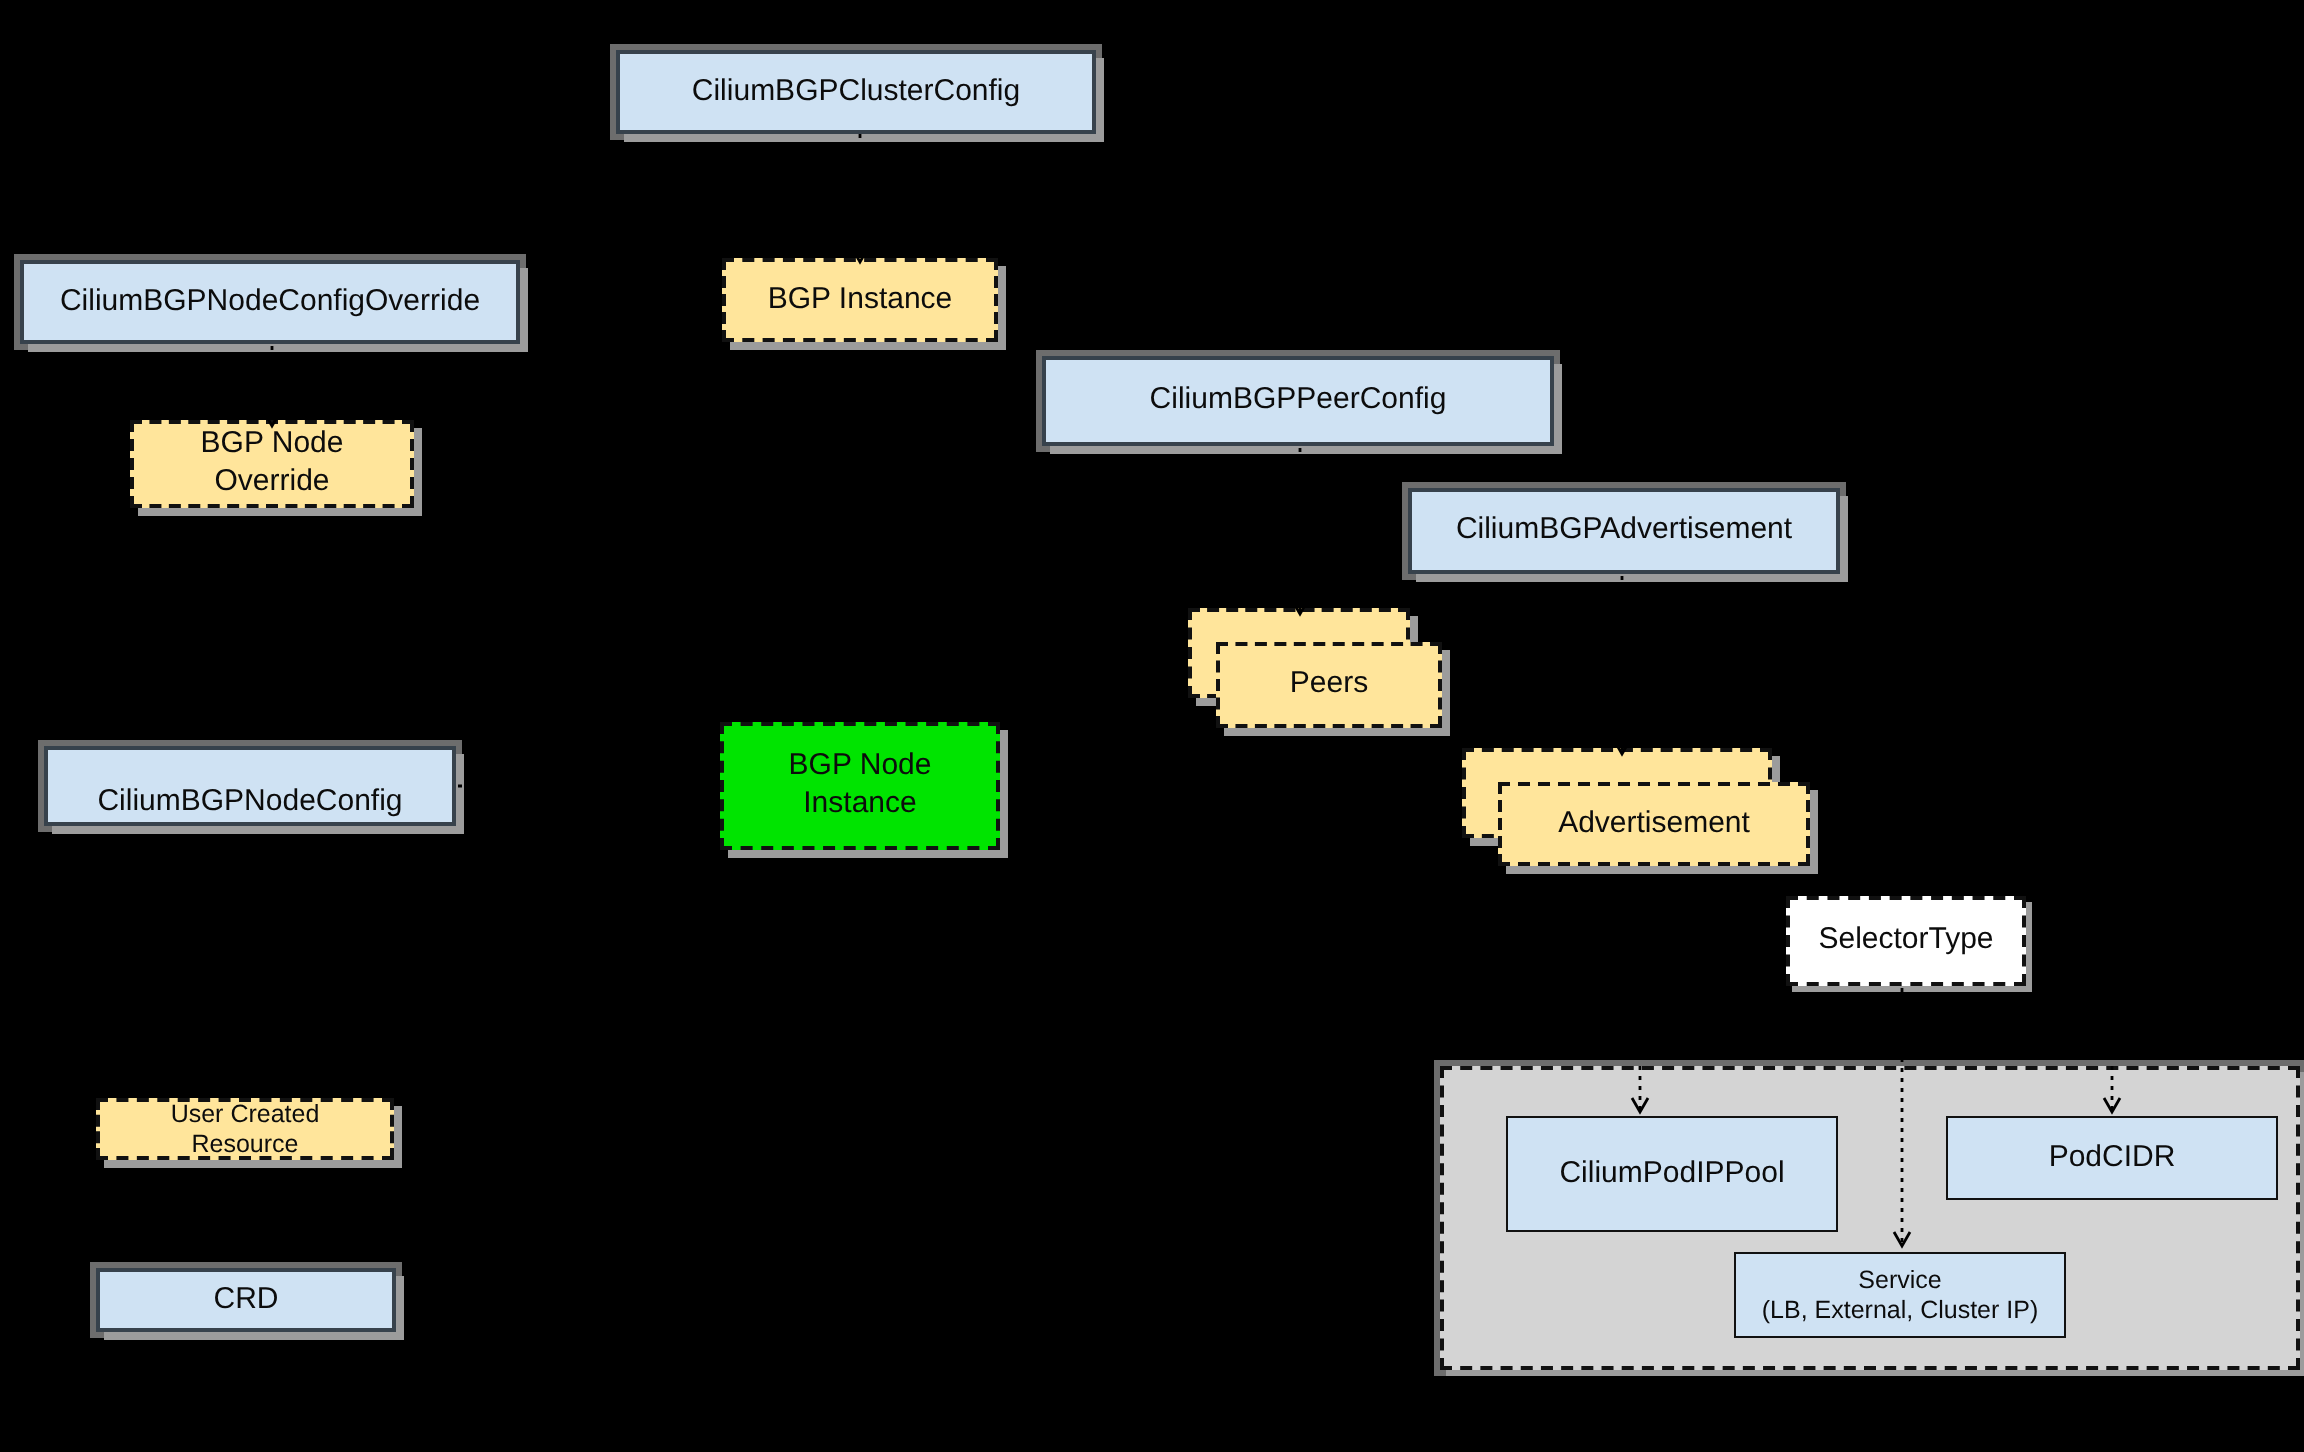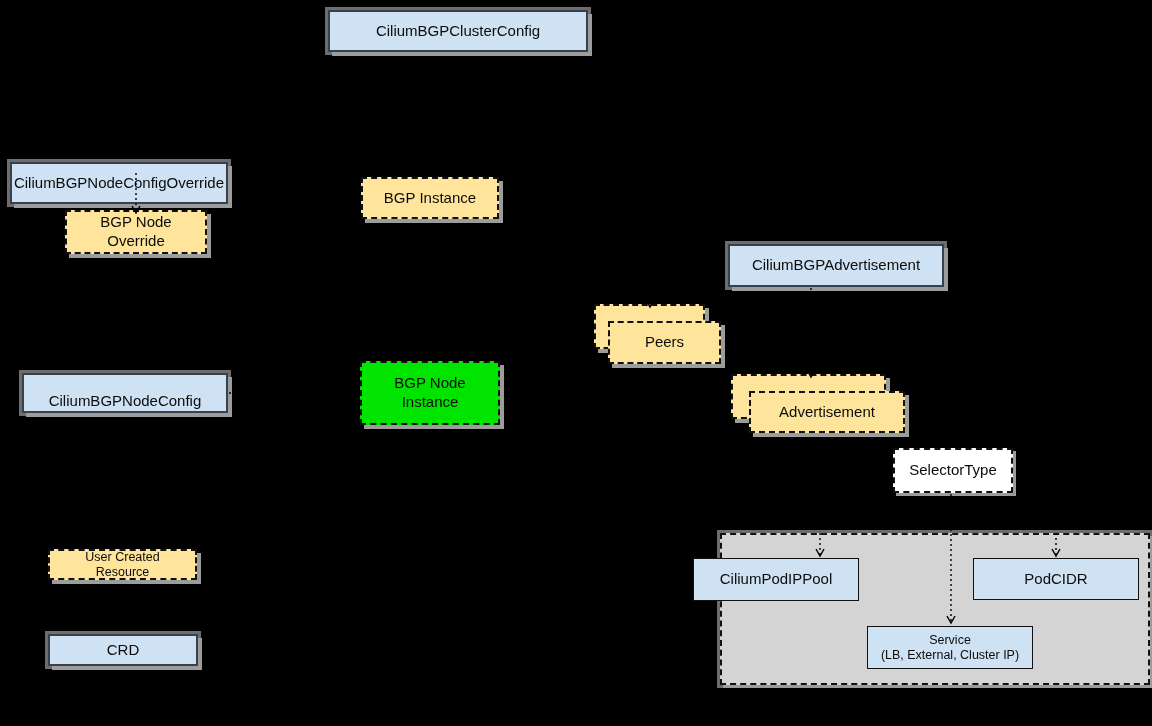--- a/index.html
+++ b/index.html
@@ -71,34 +71,37 @@
     stroke: var(--conn, #000000);
     stroke-width: 1.4;
     stroke-dasharray: 2 3;
     fill: none;
   }
 </style>
 </head>
 <body>
 
 <div id="canvas" style="--bg: #000000; --crd-fill: #cfe2f3; --crd-border: #37424c; --user-fill: #ffe59b; --operator-fill: #00e400; --selector-fill: #ffffff; --container-fill: #d4d4d4; --dash-border: #111111; --shadow: #9c9c9c; --halo: #6d6d6d; --conn: #000000; --text: #0c0c0c;">
-  <div class="node crd" style="left: 308px; top: 10px; width: 260px; height: 42px; margin-left: 20px;">
+  <div class="node crd" style="left: 308px; top: 25px; width: 240px; height: 42px;">
       <div>CiliumBGPClusterConfig</div>
     </div>
-    <div class="node crd" style="left: 10px; top: 130px; width: 218px; height: 42px; margin-top: 32px;">
+    <div class="node crd" style="left: 10px; top: 130px; width: 250px; height: 42px;">
       <div>CiliumBGPNodeConfigOverride</div>
     </div>
-    <div class="node user" style="left: 361px; top: 129px; width: 138px; height: 42px; margin-top: 48px;">
+    <div class="node user" style="left: 361px; top: 129px; width: 138px; height: 42px;">
       <div>BGP Instance</div>
+    </div>
+    <div class="node crd" style="left: 521px; top: 178px; width: 256px; height: 45px;">
+      <div>CiliumBGPPeerConfig</div>
     </div>
     <div class="node user" style="left: 65px; top: 210px; width: 142px; height: 44px;">
       <div>BGP Node</div>
       <div>Override</div>
     </div>
-    <div class="node crd" style="left: 704px; top: 244px; width: 216px; height: 43px; margin-left: 24px;">
+    <div class="node crd" style="left: 704px; top: 244px; width: 216px; height: 43px;">
       <div>CiliumBGPAdvertisement</div>
     </div>
     <div class="node user" style="left: 594px; top: 304px; width: 111px; height: 45px;"></div>
     <div class="node user" style="left: 608px; top: 321px; width: 113px; height: 43px;">
       <div>Peers</div>
     </div>
     <div class="node crd" style="left: 22px; top: 373px; width: 206px; height: 40px; justify-content: flex-end;">
       <div>CiliumBGPNodeConfig</div>
     </div>
     <div class="node operator" style="left: 360px; top: 361px; width: 140px; height: 64px;">
@@ -106,21 +109,21 @@
       <div>Instance</div>
     </div>
     <div class="node user" style="left: 731px; top: 374px; width: 155px; height: 45px;"></div>
     <div class="node selector" style="left: 893px; top: 448px; width: 120px; height: 45px;">
       <div>SelectorType</div>
     </div>
     <div class="node user" style="left: 749px; top: 391px; width: 156px; height: 42px;">
       <div>Advertisement</div>
     </div>
     <div class="node container" style="left: 720px; top: 533px; width: 430px; height: 152px;"></div>
-    <div class="node child" style="left: 693px; top: 558px; width: 166px; height: 43px;">
+    <div class="node child" style="left: 753px; top: 558px; width: 166px; height: 58px;">
       <div>CiliumPodIPPool</div>
     </div>
     <div class="node child" style="left: 973px; top: 558px; width: 166px; height: 42px;">
       <div>PodCIDR</div>
     </div>
     <div class="node child sm" style="left: 867px; top: 626px; width: 166px; height: 43px; text-align: center;">
       <div>Service</div>
       <div>(LB, External, Cluster IP)</div>
     </div>
     <div class="node user sm" style="left: 48px; top: 549px; width: 149px; height: 31px;">

